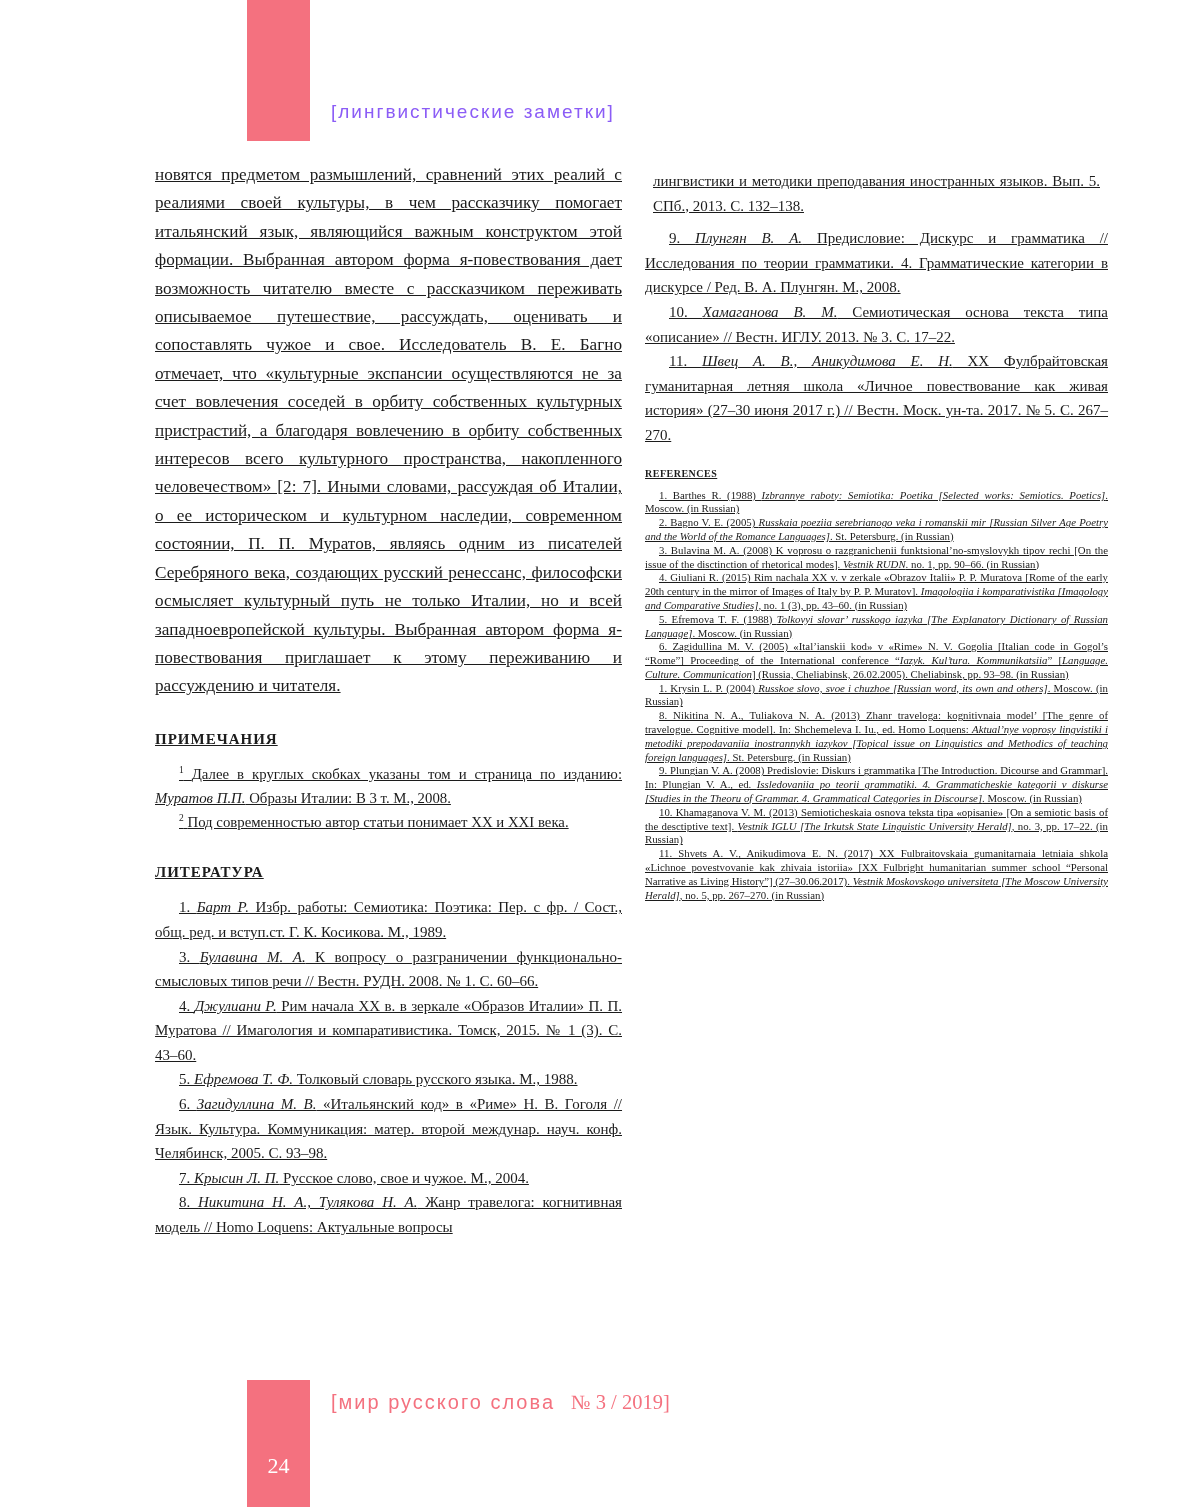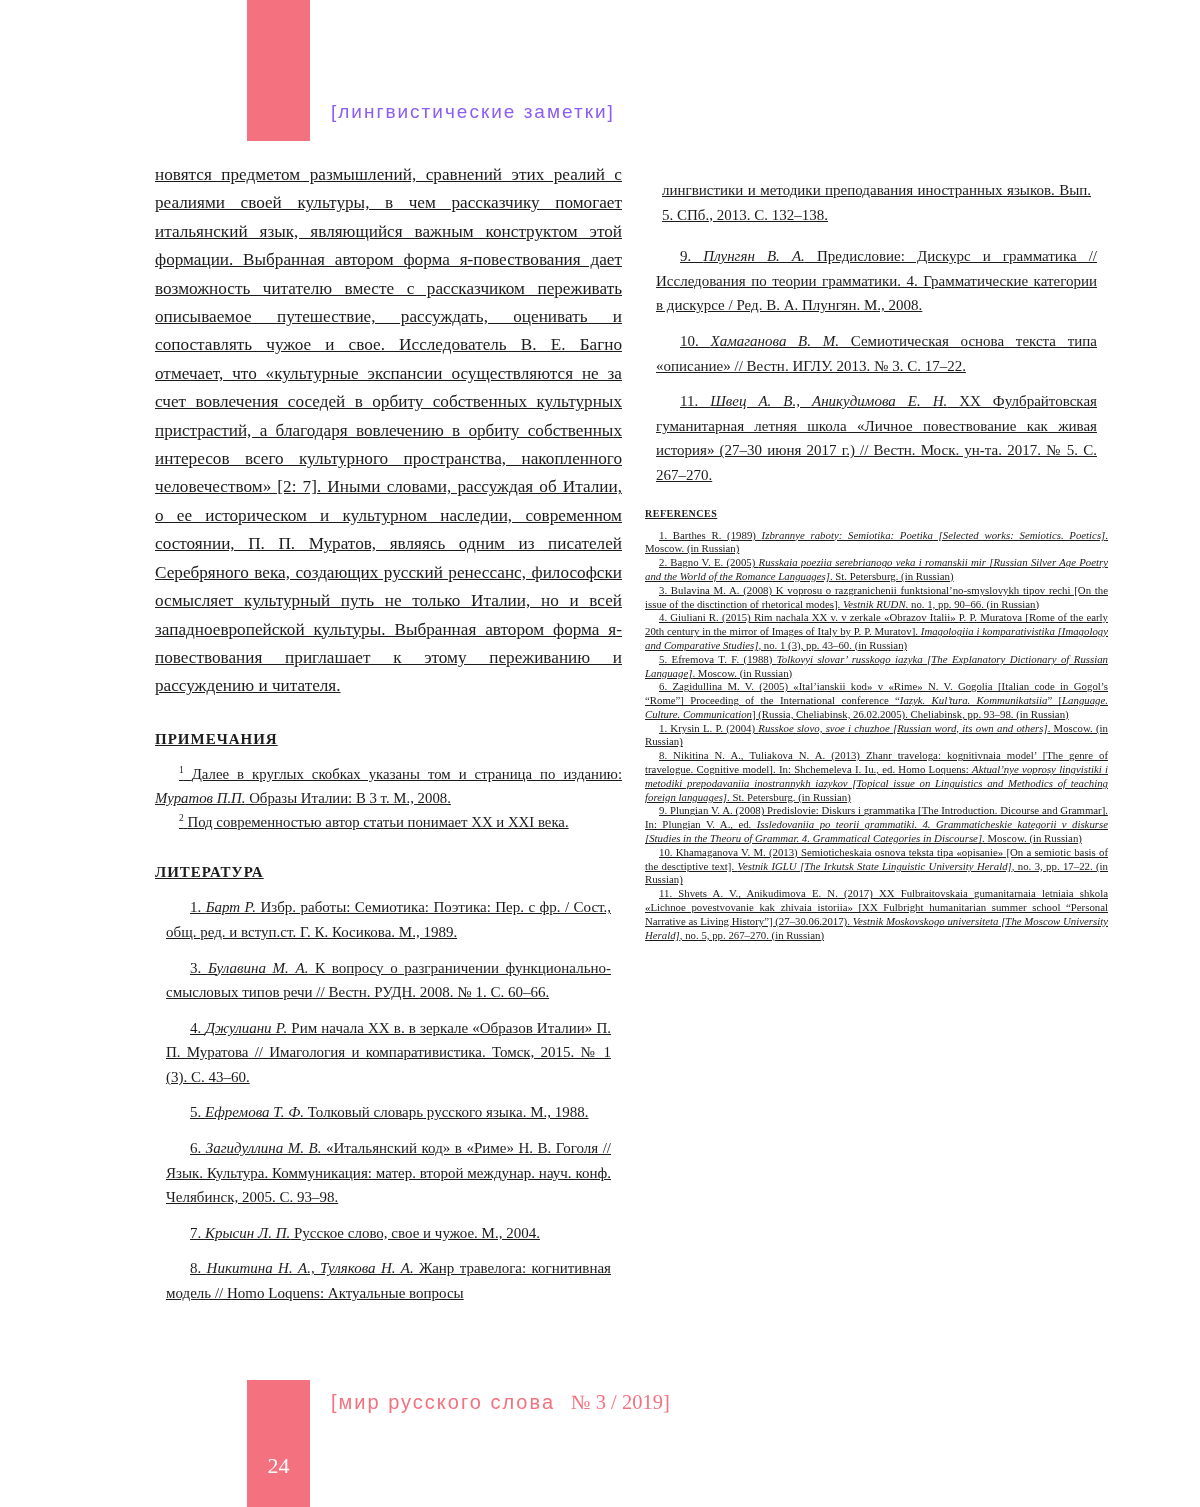--- a/index.html
+++ b/index.html
@@ -63,28 +63,28 @@
     font-size: 14.8px;
     line-height: 24.2px;
     text-align: justify;
     text-indent: 24px;
   }
   .note-item sup {
     font-size: 9.5px;
     line-height: 0;
   }
   .lit-item {
-    margin: 11px;
+    margin: 0;
     font-size: 15px;
     line-height: 24.6px;
     text-align: justify;
     text-indent: 24px;
   }
   .runover {
-    margin: 17px;
+    margin: 8px;
     font-size: 15px;
     line-height: 24.6px;
     text-align: justify;
   }
   .ref-heading {
     margin: 20px 0 10px 0;
     font-size: 10px;
     font-weight: bold;
     letter-spacing: 0.5px;
   }
@@ -172,21 +172,21 @@
 
       <div id="lit-list-right">
           <p class="lit-item"><span>9. </span><span class="it">Плунгян В. А.</span><span> Предисловие: Дискурс и грамматика // Исследования по теории грамматики. 4. Грамматические категории в дискурсе / Ред. В. А. Плунгян. М., 2008.</span></p>
           <p class="lit-item"><span>10. </span><span class="it">Хамаганова В. М.</span><span> Семиотическая основа текста типа «описание» // Вестн. ИГЛУ. 2013. № 3. С. 17–22.</span></p>
           <p class="lit-item"><span>11. </span><span class="it">Швец А. В., Аникудимова Е. Н.</span><span> XX Фулбрайтовская гуманитарная летняя школа «Личное повествование как живая история» (27–30 июня 2017 г.) // Вестн. Моск. ун-та. 2017. № 5. С. 267–270.</span></p>
         </div>
 
       <h3 class="ref-heading">REFERENCES</h3>
 
       <div id="ref-list">
-          <p class="refeng-item"><span>1. Barthes R. (1989) </span><span class="it">Izbrannye raboty: Semiotika: Poetika [Selected works: Semiotics. Poetics]</span><span>. Moscow. (in Russian)</span></p>
+          <p class="refeng-item"><span>1. Barthes R. (1988) </span><span class="it">Izbrannye raboty: Semiotika: Poetika [Selected works: Semiotics. Poetics]</span><span>. Moscow. (in Russian)</span></p>
           <p class="refeng-item"><span>2. Bagno V. E. (2005) </span><span class="it">Russkaia poeziia serebrianogo veka i romanskii mir [Russian Silver Age Poetry and the World of the Romance Languages]</span><span>. St. Petersburg. (in Russian)</span></p>
           <p class="refeng-item"><span>3. Bulavina M. A. (2008) K voprosu o razgranichenii funktsional’no-smyslovykh tipov rechi [On the issue of the disctinction of rhetorical modes]. </span><span class="it">Vestnik RUDN</span><span>. no. 1, pp. 90–66. (in Russian)</span></p>
           <p class="refeng-item"><span>4. Giuliani R. (2015) Rim nachala XX v. v zerkale «Obrazov Italii» P. P. Muratova [Rome of the early 20th century in the mirror of Images of Italy by P. P. Muratov]. </span><span class="it">Imagologiia i komparativistika [Imagology and Comparative Studies]</span><span>, no. 1 (3), pp. 43–60. (in Russian)</span></p>
           <p class="refeng-item"><span>5. Efremova T. F. (1988) </span><span class="it">Tolkovyi slovar’ russkogo iazyka [The Explanatory Dictionary of Russian Language]</span><span>. Moscow. (in Russian)</span></p>
           <p class="refeng-item"><span>6. Zagidullina M. V. (2005) «Ital’ianskii kod» v «Rime» N. V. Gogolia [Italian code in Gogol’s “Rome”] Proceeding of the International conference “</span><span class="it">Iazyk. Kul’tura. Kommunikatsiia</span><span>” [</span><span class="it">Language. Culture. Communication</span><span>] (Russia, Cheliabinsk, 26.02.2005). Cheliabinsk, pp. 93–98. (in Russian)</span></p>
           <p class="refeng-item"><span>1. Krysin L. P. (2004) </span><span class="it">Russkoe slovo, svoe i chuzhoe [Russian word, its own and others]</span><span>. Moscow. (in Russian)</span></p>
           <p class="refeng-item"><span>8. Nikitina N. A., Tuliakova N. A. (2013) Zhanr traveloga: kognitivnaia model’ [The genre of travelogue. Cognitive model]. In: Shchemeleva I. Iu., ed. Homo Loquens: </span><span class="it">Aktual’nye voprosy lingvistiki i metodiki prepodavaniia inostrannykh iazykov [Topical issue on Linguistics and Methodics of teaching foreign languages]</span><span>. St. Petersburg. (in Russian)</span></p>
           <p class="refeng-item"><span>9. Plungian V. A. (2008) Predislovie: Diskurs i grammatika [The Introduction. Dicourse and Grammar]. In: Plungian V. A., ed. </span><span class="it">Issledovaniia po teorii grammatiki. 4. Grammaticheskie kategorii v diskurse [Studies in the Theoru of Grammar. 4. Grammatical Categories in Discourse]</span><span>. Moscow. (in Russian)</span></p>
           <p class="refeng-item"><span>10. Khamaganova V. M. (2013) Semioticheskaia osnova teksta tipa «opisanie» [On a semiotic basis of the desctiptive text]. </span><span class="it">Vestnik IGLU [The Irkutsk State Linguistic University Herald]</span><span>, no. 3, pp. 17–22. (in Russian)</span></p>
           <p class="refeng-item"><span>11. Shvets A. V., Anikudimova E. N. (2017) XX Fulbraitovskaia gumanitarnaia letniaia shkola «Lichnoe povestvovanie kak zhivaia istoriia» [XX Fulbright humanitarian summer school “Personal Narrative as Living History”] (27–30.06.2017). </span><span class="it">Vestnik Moskovskogo universiteta [The Moscow University Herald]</span><span>, no. 5, pp. 267–270. (in Russian)</span></p>

